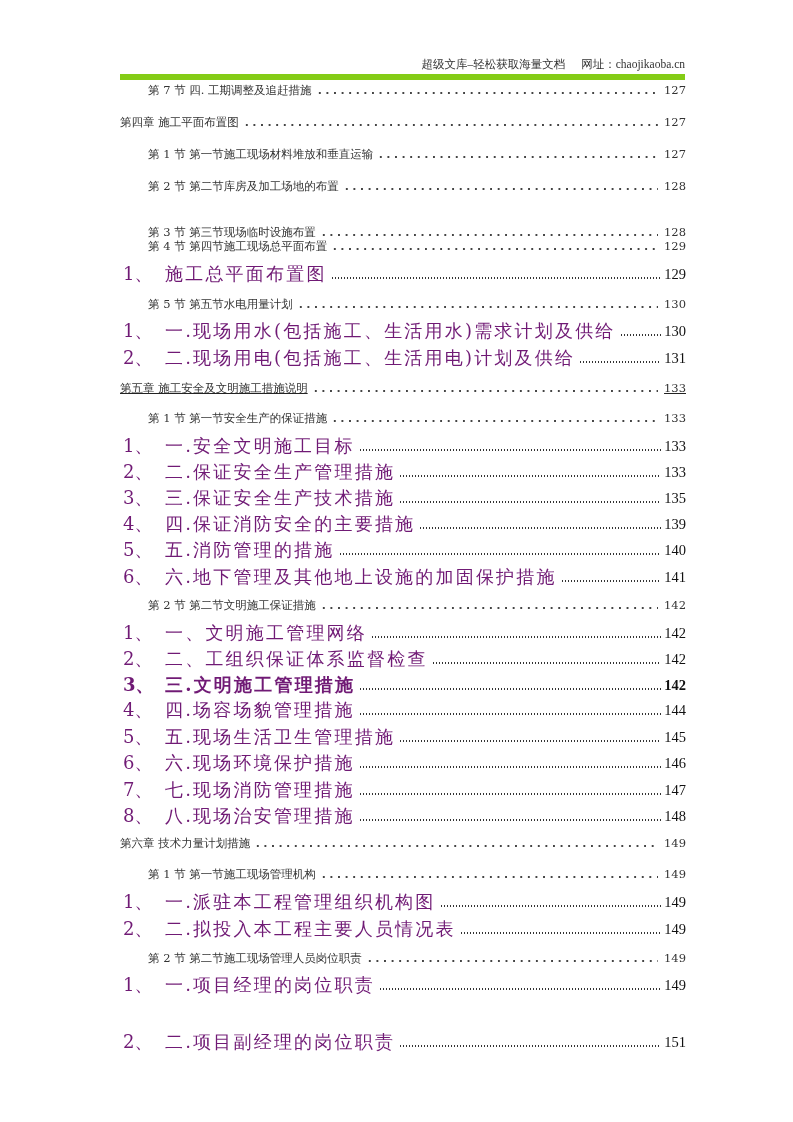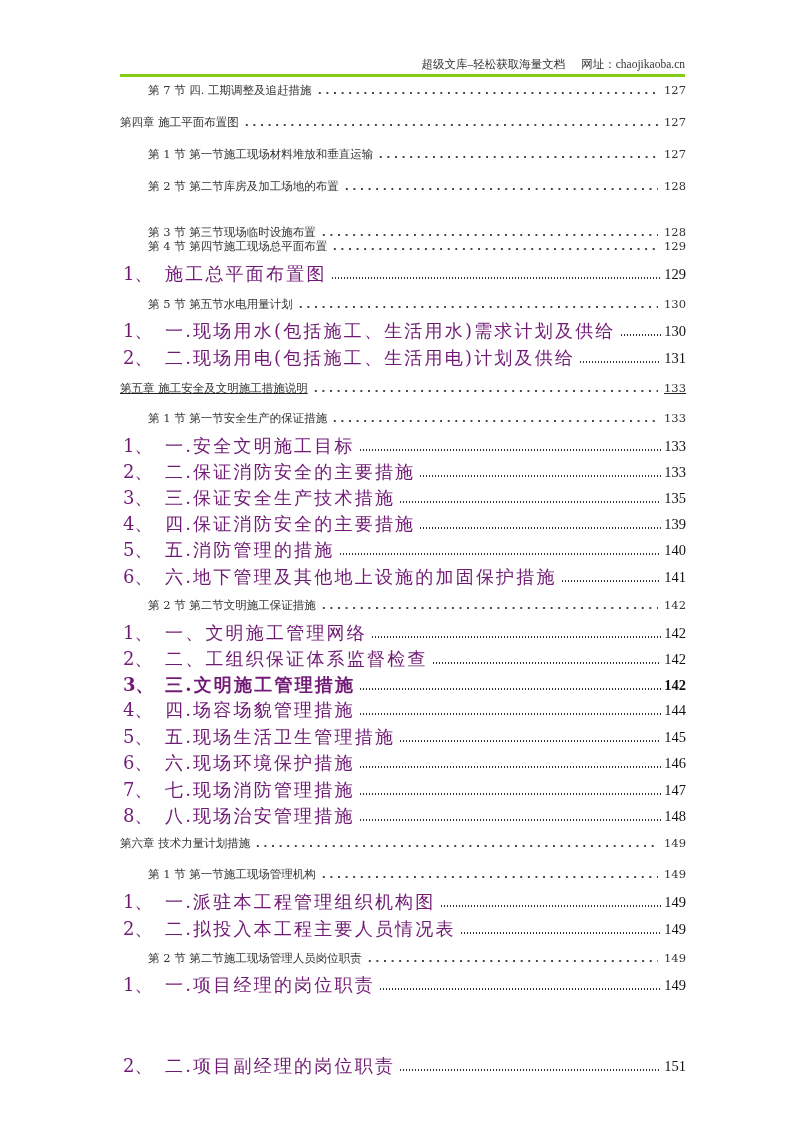--- a/index.html
+++ b/index.html
@@ -1,19 +1,19 @@
 <!DOCTYPE html>
 <html><head>
 <meta charset="utf-8">
 <style>
   html, body { margin:0; padding:0; background:#ffffff; }
   body { width:793px; height:1122px; position:relative; overflow:hidden;
          font-family:"DejaVu Serif","Liberation Serif",serif; color:#222; }
   .header { position:absolute; left:120px; top:56px; width:565px; height:18px;
-            border-bottom:3px solid #84cc16; }
+            border-bottom:6px solid #84cc16; }
   .header-text { position:absolute; right:0; top:1px; font-size:11.5px; color:#333;
                  font-family:"Liberation Serif","DejaVu Serif",serif; white-space:nowrap; }
   .header-text .gap { display:inline-block; width:16px; }
   .toc { position:absolute; left:0; top:0; width:793px; }
   .row { position:absolute; height:20px; display:flex; align-items:flex-end;
          white-space:nowrap; overflow:hidden; }
   .row .label { flex:0 0 auto; padding-right:2px; }
   .row .leader { flex:1 1 auto; overflow:hidden; position:relative; height:20px; }
   .row .page { flex:0 0 auto; padding-left:2px; }
   
@@ -103,21 +103,21 @@
       <span class="label">第 1 节  第一节安全生产的保证措施</span>
       <span class="leader"></span>
       <span class="page">133</span>
     </div>
     <div class="row n lv3" style="top: 436px;">
       <span class="label"><span class="num">1、</span><span>一.安全文明施工目标</span></span>
       <span class="leader"></span>
       <span class="page">133</span>
     </div>
     <div class="row n lv3" style="top: 462px;">
-      <span class="label"><span class="num">2、</span><span>二.保证消防安全的主要措施</span></span>
+      <span class="label"><span class="num">2、</span><span>二.保证安全生产管理措施</span></span>
       <span class="leader"></span>
       <span class="page">133</span>
     </div>
     <div class="row n lv3" style="top: 488px;">
       <span class="label"><span class="num">3、</span><span>三.保证安全生产技术措施</span></span>
       <span class="leader"></span>
       <span class="page">135</span>
     </div>
     <div class="row n lv3" style="top: 514px;">
       <span class="label"><span class="num">4、</span><span>四.保证消防安全的主要措施</span></span>
@@ -202,18 +202,18 @@
     <div class="row s lv2" style="top: 948px; justify-content: space-between;">
       <span class="label">第 2 节  第二节施工现场管理人员岗位职责</span>
       <span class="leader"></span>
       <span class="page">149</span>
     </div>
     <div class="row n lv3" style="top: 975px;">
       <span class="label"><span class="num">1、</span><span>一.项目经理的岗位职责</span></span>
       <span class="leader"></span>
       <span class="page">149</span>
     </div>
-    <div class="row n lv3" style="top: 1056px;">
+    <div class="row n lv3" style="top: 1032px;">
       <span class="label"><span class="num">2、</span><span>二.项目副经理的岗位职责</span></span>
       <span class="leader"></span>
       <span class="page">151</span>
     </div>
   </div>
 
 </body></html>

